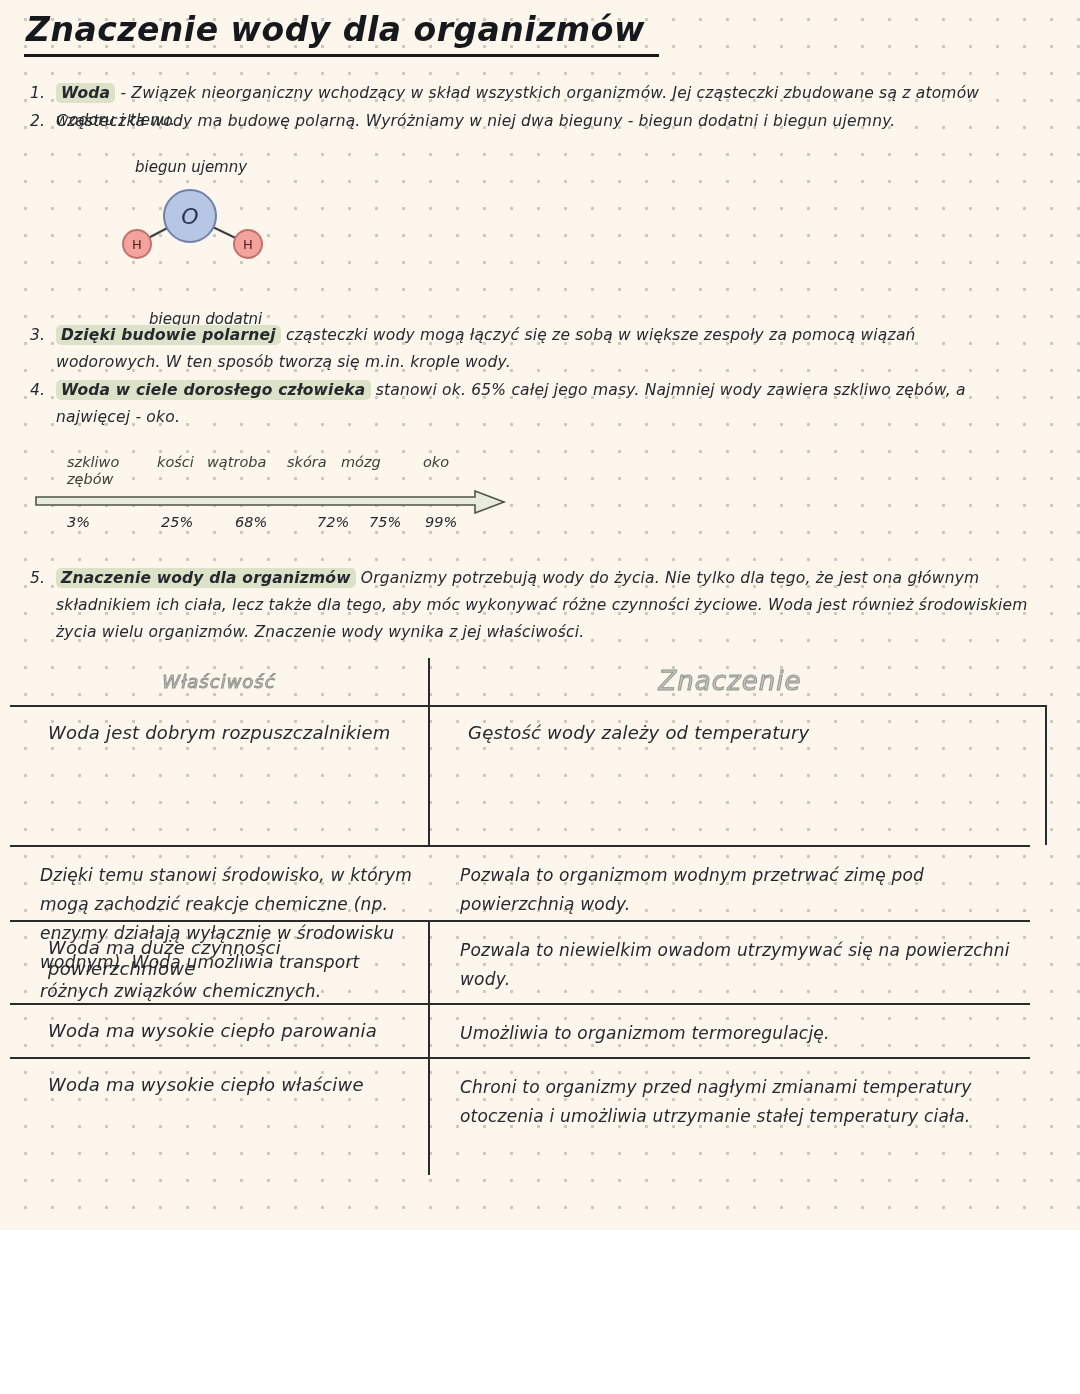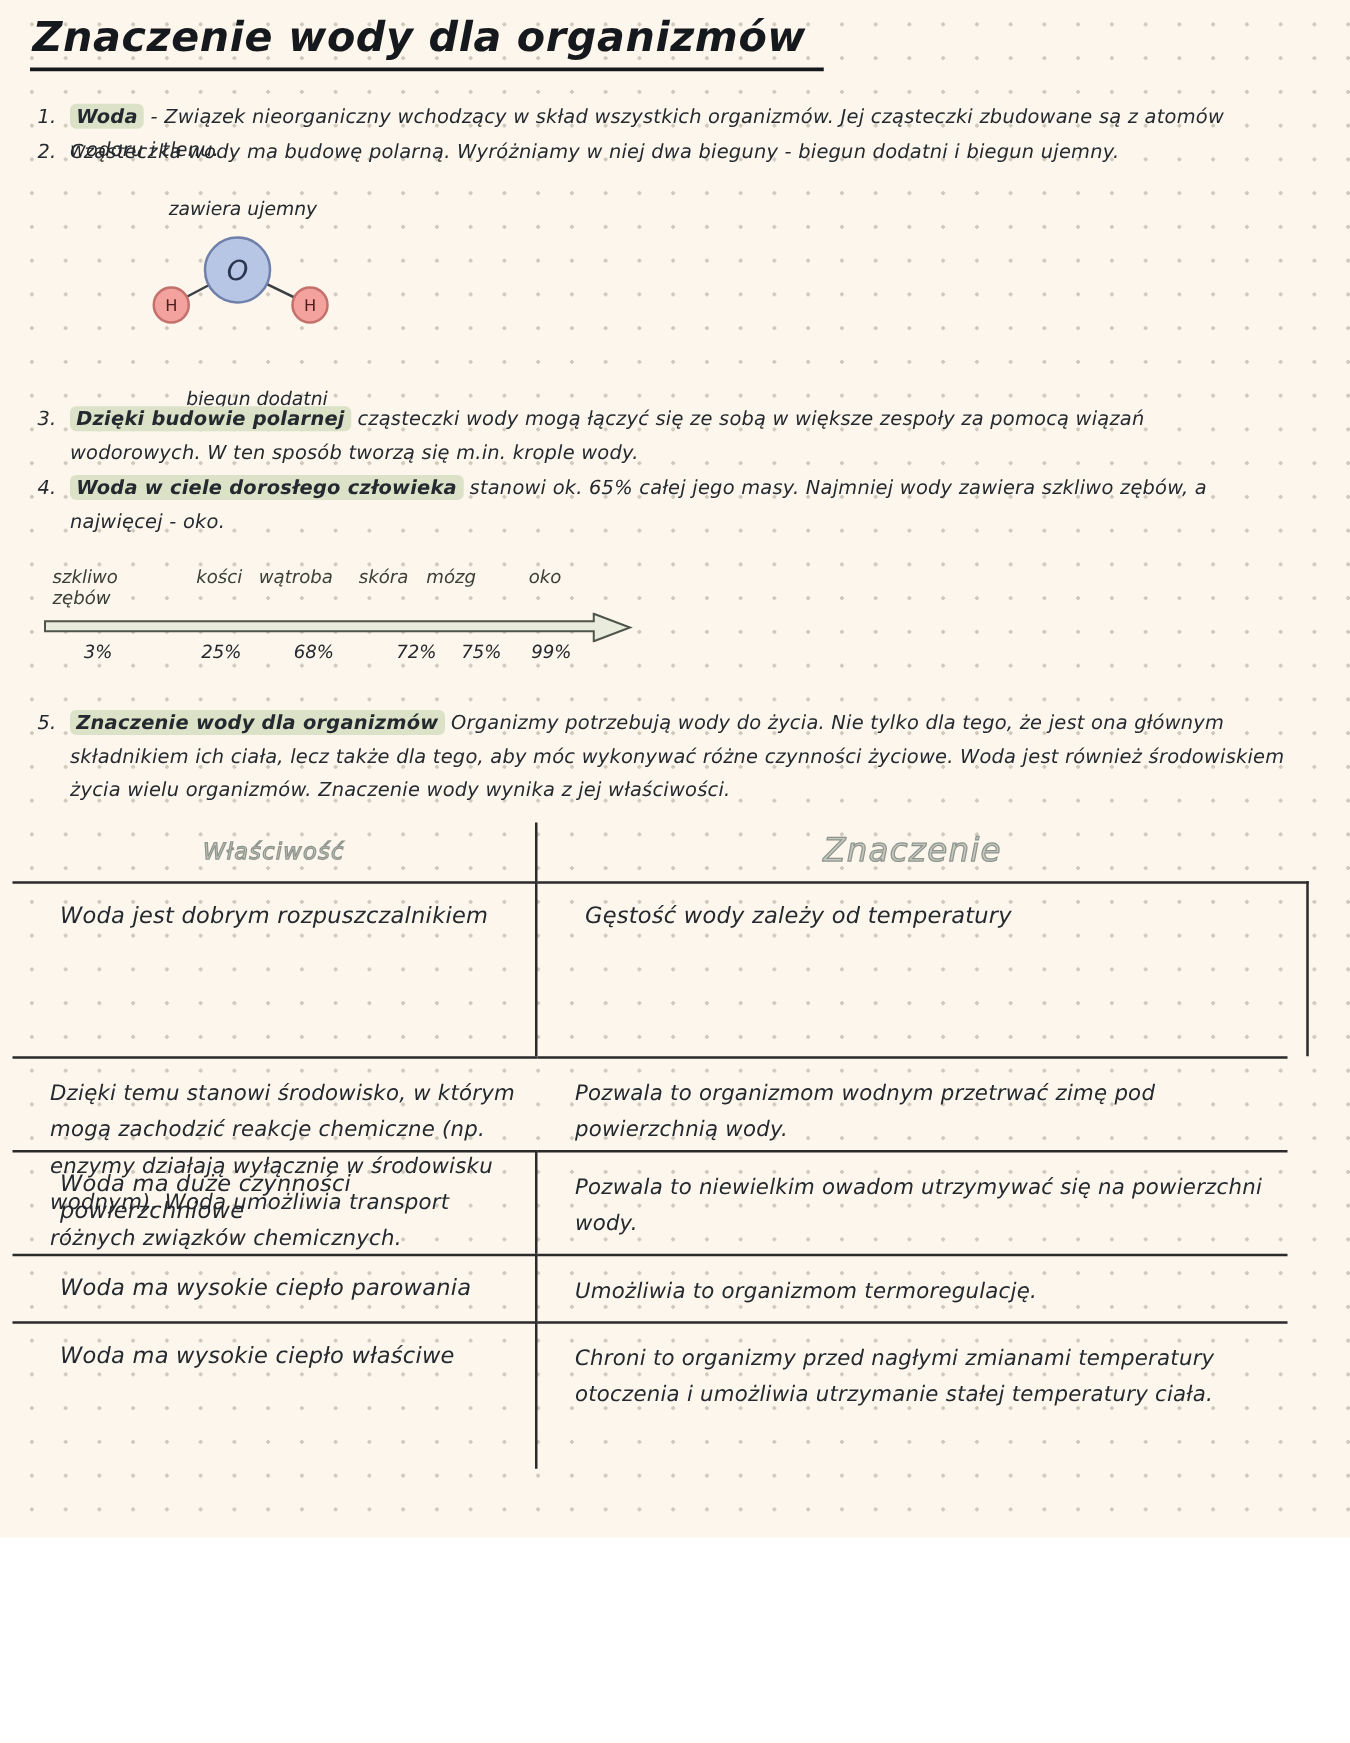--- a/index.html
+++ b/index.html
@@ -64,21 +64,21 @@
   <div class="note hand" style="top:80px;width:995px;">
     <span class="num">1.</span>
     <span class="body"><mark>Woda</mark><span> - Związek nieorganiczny wchodzący w skład wszystkich organizmów. Jej cząsteczki zbudowane są z atomów wodoru i tlenu.</span></span>
   </div>
   <div class="note hand" style="top:108px;width:995px;">
     <span class="num">2.</span>
     <span class="body"><span>Cząsteczka wody ma budowę polarną. Wyróżniamy w niej dwa bieguny - biegun dodatni i biegun ujemny.</span></span>
   </div>
 
   <div class="molecule">
-    <span class="mol-label" style="left:30px;top:0;">zawiera ujemny</span>
+    <span class="mol-label" style="left:30px;top:0;">biegun ujemny</span>
     <svg class="mol-svg" width="200" height="92" viewBox="0 0 200 92">
       <line x1="85" y1="38" x2="32" y2="66" stroke="#3a3f45" stroke-width="2"></line>
       <line x1="85" y1="38" x2="143" y2="66" stroke="#3a3f45" stroke-width="2"></line>
       <circle cx="85" cy="38" r="26" stroke="#6f80ab" stroke-width="2" fill="#b8c6e6"></circle>
       <circle cx="32" cy="66" r="14" stroke="#c4716c" stroke-width="2" fill="#f3a29d"></circle>
       <circle cx="143" cy="66" r="14" stroke="#c4716c" stroke-width="2" fill="#f3a29d"></circle>
       <text x="85" y="46" text-anchor="middle" font-size="22" font-style="italic" fill="#2c3550">O</text>
       <text x="32" y="71" text-anchor="middle" font-size="13" fill="#50201e">H</text>
       <text x="143" y="71" text-anchor="middle" font-size="13" fill="#50201e">H</text>
     </svg>
@@ -88,21 +88,21 @@
   <div class="note hand" style="top:322px;width:945px;">
     <span class="num">3.</span>
     <span class="body"><mark>Dzięki budowie polarnej</mark><span> cząsteczki wody mogą łączyć się ze sobą w większe zespoły za pomocą wiązań wodorowych. W ten sposób tworzą się m.in. krople wody.</span></span>
   </div>
   <div class="note hand" style="top:377px;width:945px;">
     <span class="num">4.</span>
     <span class="body"><mark>Woda w ciele dorosłego człowieka</mark><span> stanowi ok. 65% całej jego masy. Najmniej wody zawiera szkliwo zębów, a najwięcej - oko.</span></span>
   </div>
 
   <div class="scale">
-    <span class="scale-label" style="left:7px;">szkliwo
+    <span class="scale-label" style="left:32px;">szkliwo
 zębów</span>
     <span class="scale-label" style="left:122px;">kości</span>
     <span class="scale-label" style="left:172px;">wątroba</span>
     <span class="scale-label" style="left:252px;">skóra</span>
     <span class="scale-label" style="left:306px;">mózg</span>
     <span class="scale-label" style="left:388px;">oko</span>
     <svg class="scale-arrow" width="472" height="24" viewBox="0 0 472 24">
       <polygon points="1,7 440,7 440,1 469,12 440,23 440,15 1,15" fill="#e9ecdd" stroke="#4f544a" stroke-width="1.6"></polygon>
     </svg>
     <span class="scale-value" style="left:32px;">3%</span>

